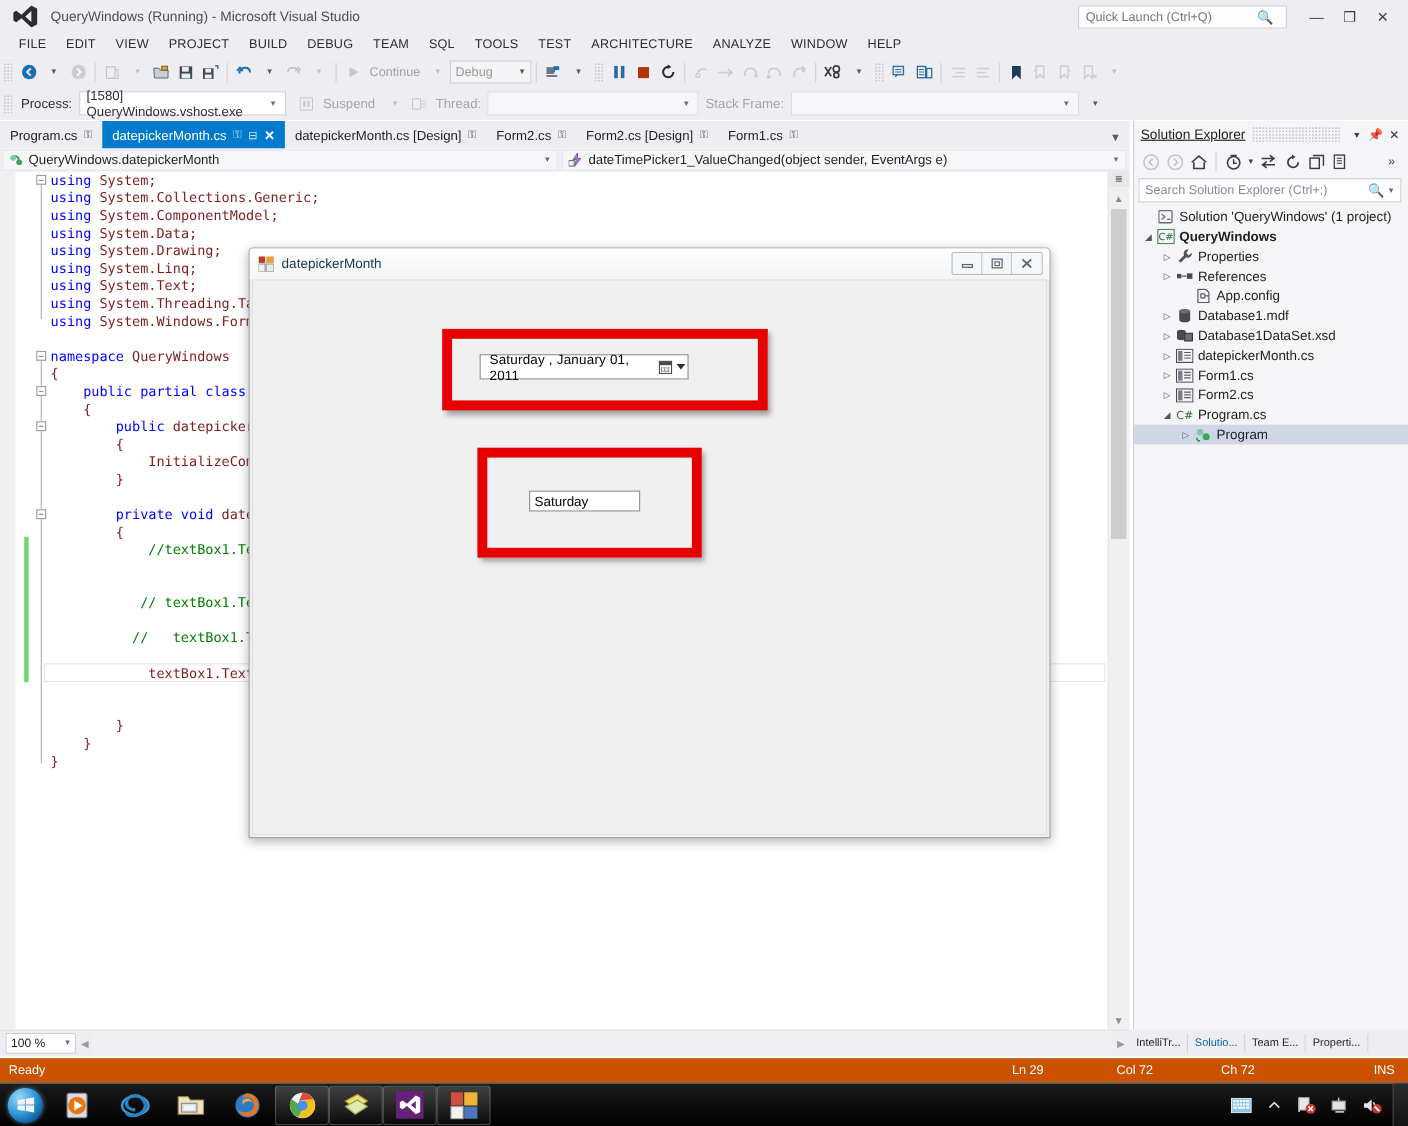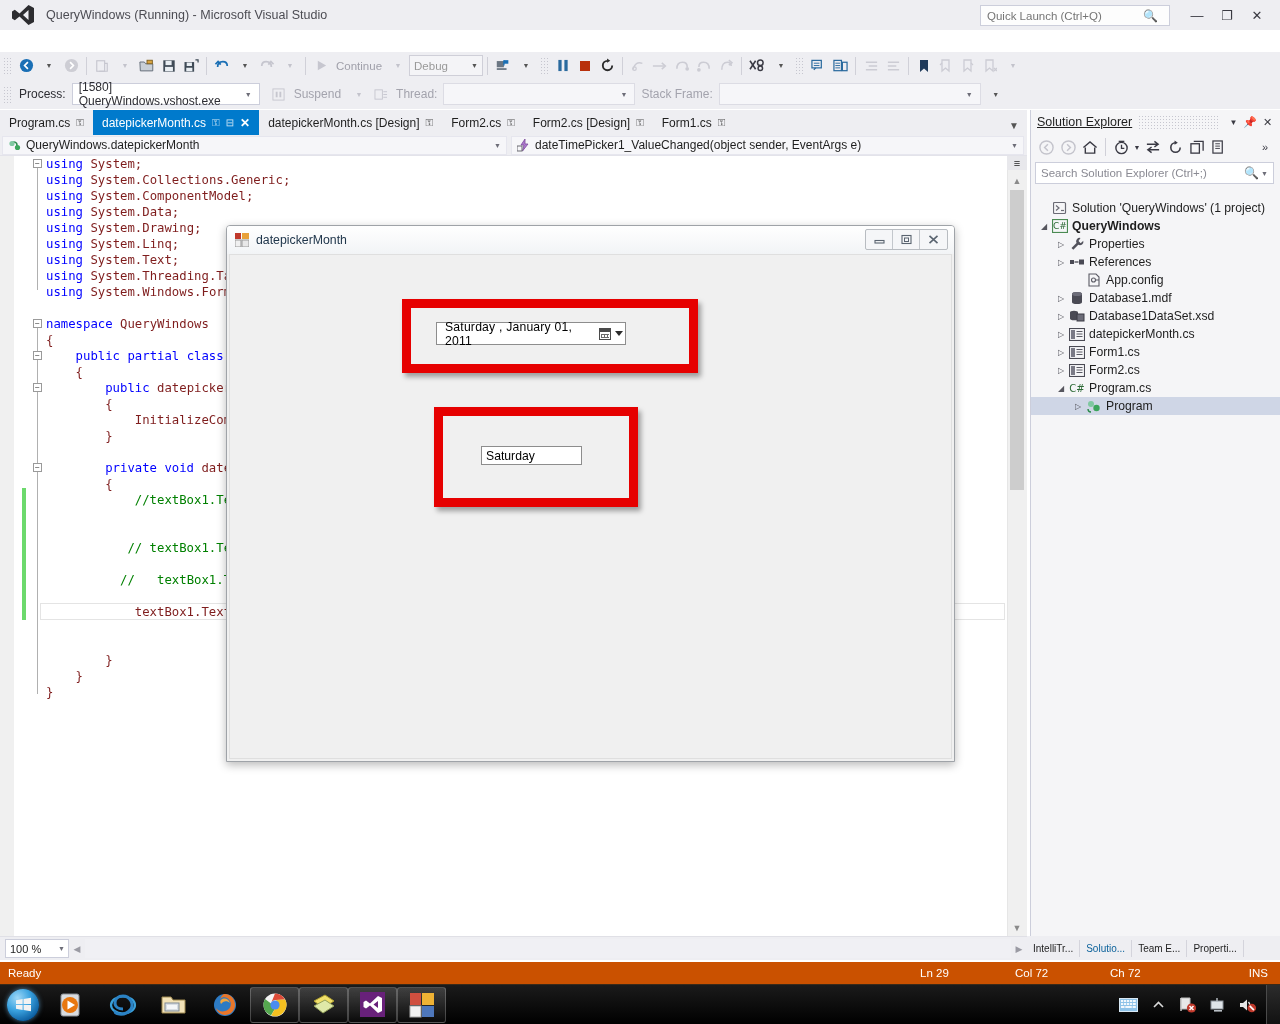--- a/index.html
+++ b/index.html
@@ -209,21 +209,21 @@
   .sol-hdr-btn { width: 17px; text-align: center; font-size: 11px; color: #3a3a42; cursor: default; }
   .sol-toolbar {
     height: 26px; display: flex; align-items: center; padding-left: 4px;
   }
   .sol-tb-btn {
     width: 22px; height: 22px; display: flex; align-items: center; justify-content: center;
     color: #3a3a44; font-size: 13px; cursor: default;
   }
   .sol-tb-btn.dis { color: #c4c4cc; }
   .sol-search {
-    height: 22px; margin: 2px 6px 12px 4px; background: #fff;
+    height: 22px; margin: 2px 6px 1px 4px; background: #fff;
     border: 1px solid #cccedb; display: flex; align-items: center;
   }
   .sol-search input {
     flex: 1; border: none; outline: none; font-size: 11.5px; color: #1e1e1e;
     padding-left: 5px; font-family: "Liberation Sans", sans-serif;
   }
   .sol-search input::placeholder { color: #8a8a93; }
   .sol-tree { padding-top: 3px; font-size: 12.2px; color: #1e1e1e; }
   .tnode {
     height: 18px; display: flex; align-items: center; cursor: default;
@@ -381,20 +381,36 @@
       <input placeholder="Quick Launch (Ctrl+Q)" style="">
       <span class="ql-icon">🔍</span>
     </div>
     <div class="win-btns">
       <div class="win-btn">—</div>
       <div class="win-btn">❐</div>
       <div class="win-btn close">✕</div>
     </div>
   </div>
 
+  <div class="vs-menubar" id="menubar">
+      <div class="menu-item">FILE</div>
+      <div class="menu-item">EDIT</div>
+      <div class="menu-item">VIEW</div>
+      <div class="menu-item">PROJECT</div>
+      <div class="menu-item">BUILD</div>
+      <div class="menu-item">DEBUG</div>
+      <div class="menu-item">TEAM</div>
+      <div class="menu-item">SQL</div>
+      <div class="menu-item">TOOLS</div>
+      <div class="menu-item">TEST</div>
+      <div class="menu-item">ARCHITECTURE</div>
+      <div class="menu-item">ANALYZE</div>
+      <div class="menu-item">WINDOW</div>
+      <div class="menu-item">HELP</div>
+    </div>
 
   <div class="vs-toolbar">
     <div class="tb-grip"></div>
     <div class="tb-btn">
       <svg width="15" height="15" viewBox="0 0 16 16">
           <circle cx="8" cy="8" r="7" fill="#1a6fb5"></circle>
           <path d="M9.5 4.5 L6 8 L9.5 11.5" stroke="#fff" stroke-width="1.8" fill="none"></path>
         </svg>
     </div>
     <div class="tb-btn tb-drop">▼</div>

